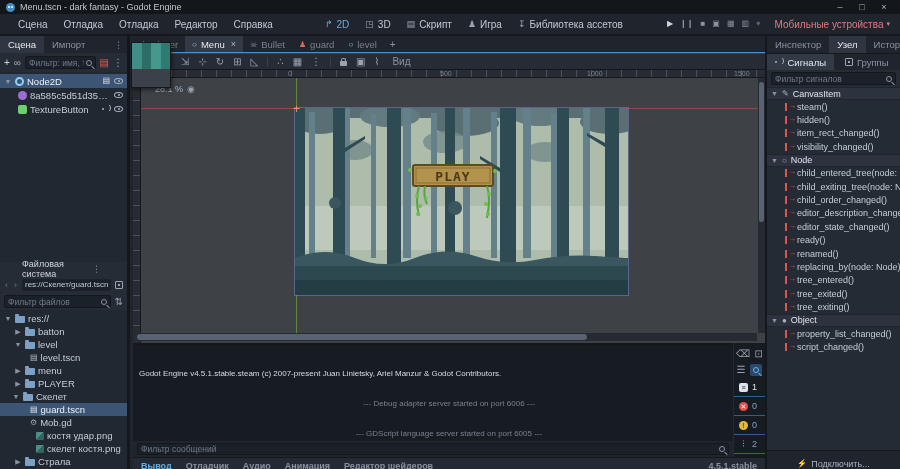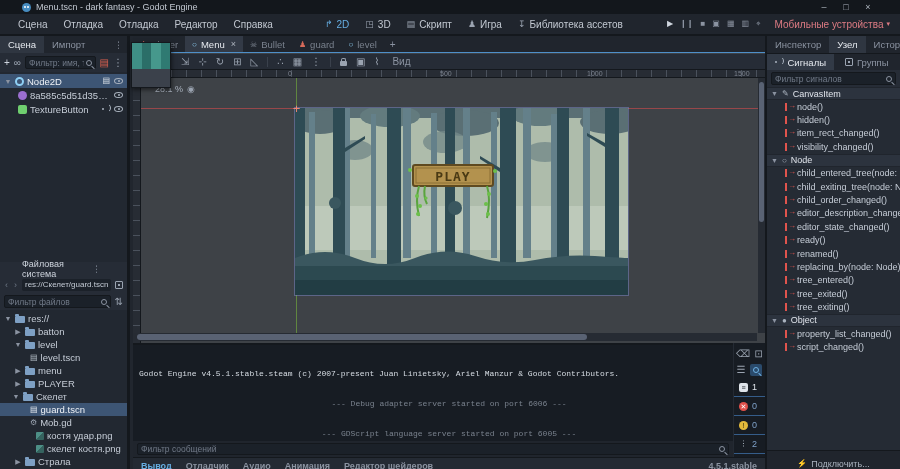--- a/index.html
+++ b/index.html
@@ -2,21 +2,21 @@
 <html><head>
 <meta charset="utf-8">
 <style>
   *{box-sizing:border-box;margin:0;padding:0;}
   html,body{width:900px;height:469px;overflow:hidden;}
   body{position:relative;background:#21262e;font-family:"Liberation Sans",sans-serif;font-size:10px;color:#c9d0da;}
   .abs{position:absolute;}
   .dim{color:#8b93a1;}
   .ico{display:inline-block;text-align:center;color:#9aa3b0;font-size:10px;line-height:1;}
   
-  .titlebar{left:0;top:0;width:900px;height:14px;background:#13171c;display:flex;align-items:center;padding:0 22px;font-size:9px;color:#c2c8d1;gap:5px;}
+  .titlebar{left:0;top:0;width:900px;height:14px;background:#13171c;display:flex;align-items:center;padding:0 6px;font-size:9px;color:#c2c8d1;gap:5px;}
   .godot-logo{width:9px;height:9px;border-radius:50%;background:#478cbf;position:relative;flex:0 0 auto;}
   .godot-logo::before{content:"";position:absolute;left:2px;top:3px;width:2px;height:2px;background:#fff;border-radius:50%;box-shadow:3px 0 0 #fff;}
   .wincontrols{margin-left:auto;display:flex;gap:2px;}
   .winbtn{width:20px;text-align:center;color:#aeb5bf;font-size:9px;cursor:default;}
   
   .menubar{left:0;top:14px;width:900px;height:22px;background:#20252d;border-bottom:2px solid #14181d;display:flex;align-items:center;padding:0 10px;}
   .menuitem{padding:0 8px;color:#c2c8d1;font-size:10px;}
   .workspaces{margin:0 auto;display:flex;gap:16px;align-items:center;}
   .ws{display:flex;gap:4px;align-items:center;color:#c2c8d1;}
   .ws .ico{font-size:9px;}
@@ -83,21 +83,21 @@
   .hscroll{left:0px;top:297px;width:624px;height:8px;background:#262b33;position:absolute;}
   .hscroll .thumb{position:absolute;left:4px;top:1px;width:450px;height:6px;background:#596273;border-radius:3px;}
   .vscroll{right:0;top:42px;width:7px;height:255px;background:#262b33;position:absolute;}
   .vscroll .thumb{position:absolute;top:4px;left:1px;height:140px;width:5px;background:#596273;border-radius:3px;}
   
   .texpopup{position:absolute;left:-2px;top:6px;width:40px;height:46px;background:#3b414b;border:1px solid #14181d;z-index:30;box-shadow:1px 2px 4px rgba(0,0,0,.5);}
   .texpopup .pix{width:38px;height:26px;background:
     linear-gradient(90deg,#3f8f86 0 25%,#2b6e68 25% 50%,#46988c 50% 75%,#2f7a72 75% 100%);}
   
   .console{left:0;top:307px;width:632px;height:98px;position:absolute;background:#171c23;border-top:2px solid #14181d;display:flex;}
-  .console-text{flex:1;padding:4px 6px;font-family:Liberation Mono, monospace;font-size:8px;line-height:10px;white-space:pre;overflow:hidden;}
+  .console-text{flex:1;padding:4px 6px;font-family:Liberation Sans, sans-serif;font-size:8px;line-height:10px;white-space:pre;overflow:hidden;}
   .cline1{color:#d6dce3;}
   .cline2{color:#79818d;text-align:center;}
   .consolefilter{left:0;top:405px;width:600px;height:16px;position:absolute;background:#20252d;display:flex;align-items:center;padding:0 4px;}
   .consolefilter .filterbox{height:12px;}
   .sidecol{left:600px;top:307px;width:32px;height:114px;position:absolute;background:#171c23;border-left:1px solid #242a33;display:flex;flex-direction:column;align-items:stretch;padding-top:3px;}
   .sidecol .icorow{display:flex;justify-content:space-around;align-items:center;height:16px;}
   .srchbtn{background:#2a4a6b;border-radius:2px;width:12px;height:12px;display:flex;align-items:center;justify-content:center;}
   .badge{display:flex;align-items:center;gap:4px;height:19px;padding-left:5px;border-bottom:1px solid #355d8a;}
   .badge .cnt{color:#7ea0c8;font-size:9px;}
   .bico{width:9px;height:9px;border-radius:50%;display:flex;align-items:center;justify-content:center;font-size:7px;line-height:1;flex:0 0 auto;}
@@ -518,21 +518,21 @@
     </span>
   </div>
   <div class="sigtree">
     <div class="sigsection">
       <span class="caret dim" style="font-size:7px;">▼</span>
       <span class="secico">✎</span>
       <span>CanvasItem</span>
     </div>
     <div class="sigrow">
         <span class="sig"></span>
-        <span>node()</span>
+        <span>steam()</span>
       </div>
     <div class="sigrow">
         <span class="sig"></span>
         <span>hidden()</span>
       </div>
     <div class="sigrow">
         <span class="sig"></span>
         <span>item_rect_changed()</span>
       </div>
     <div class="sigrow">

